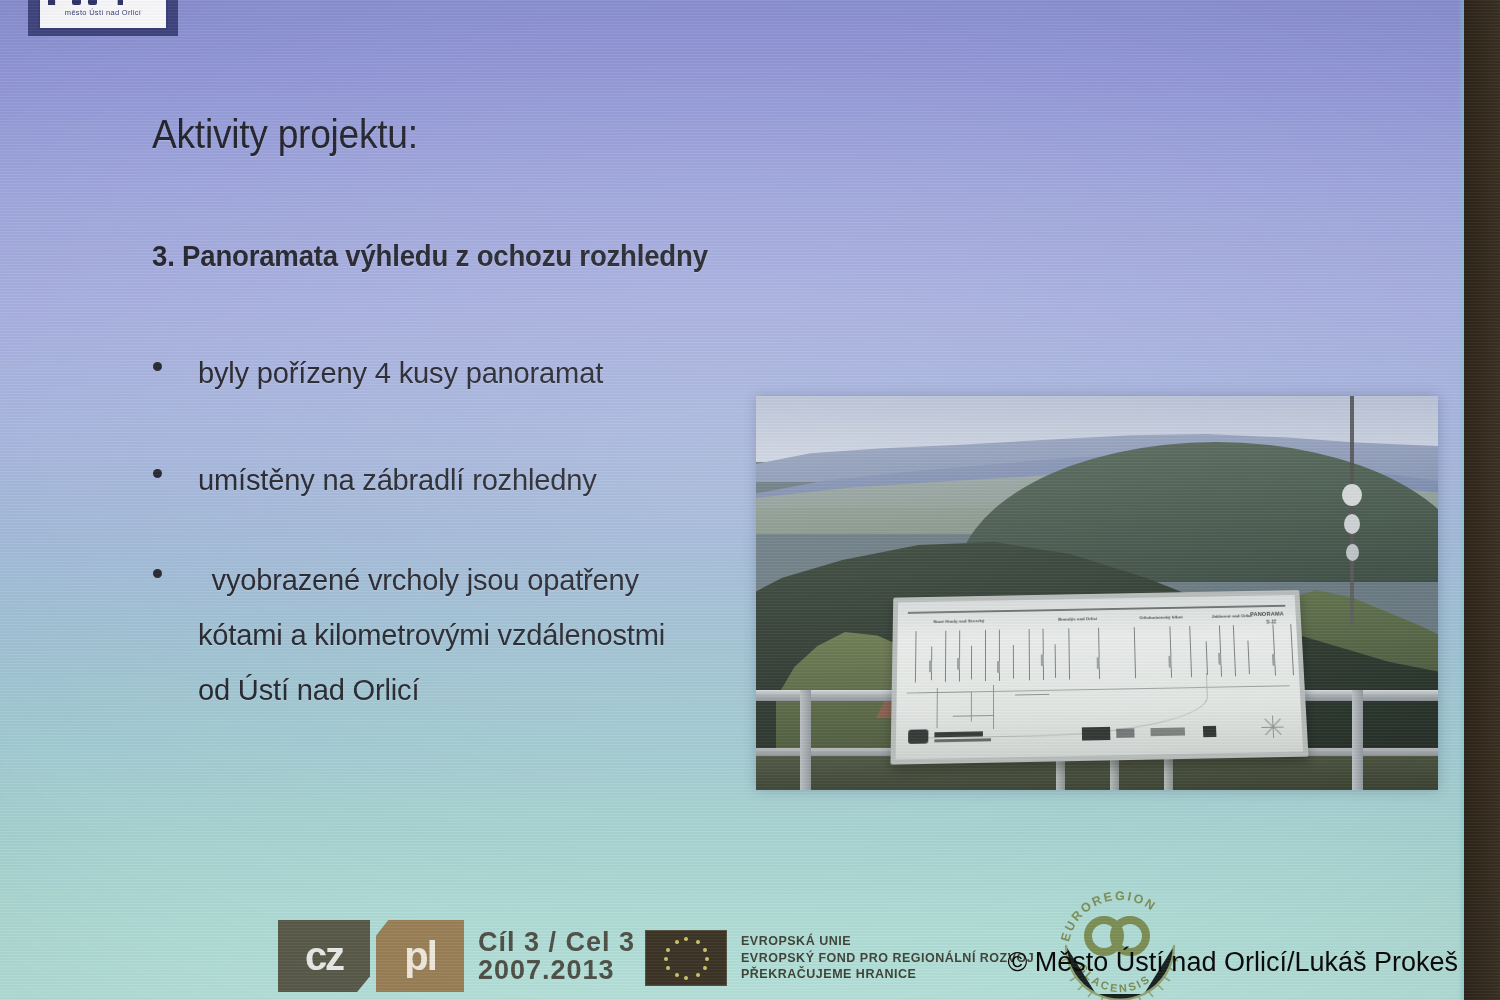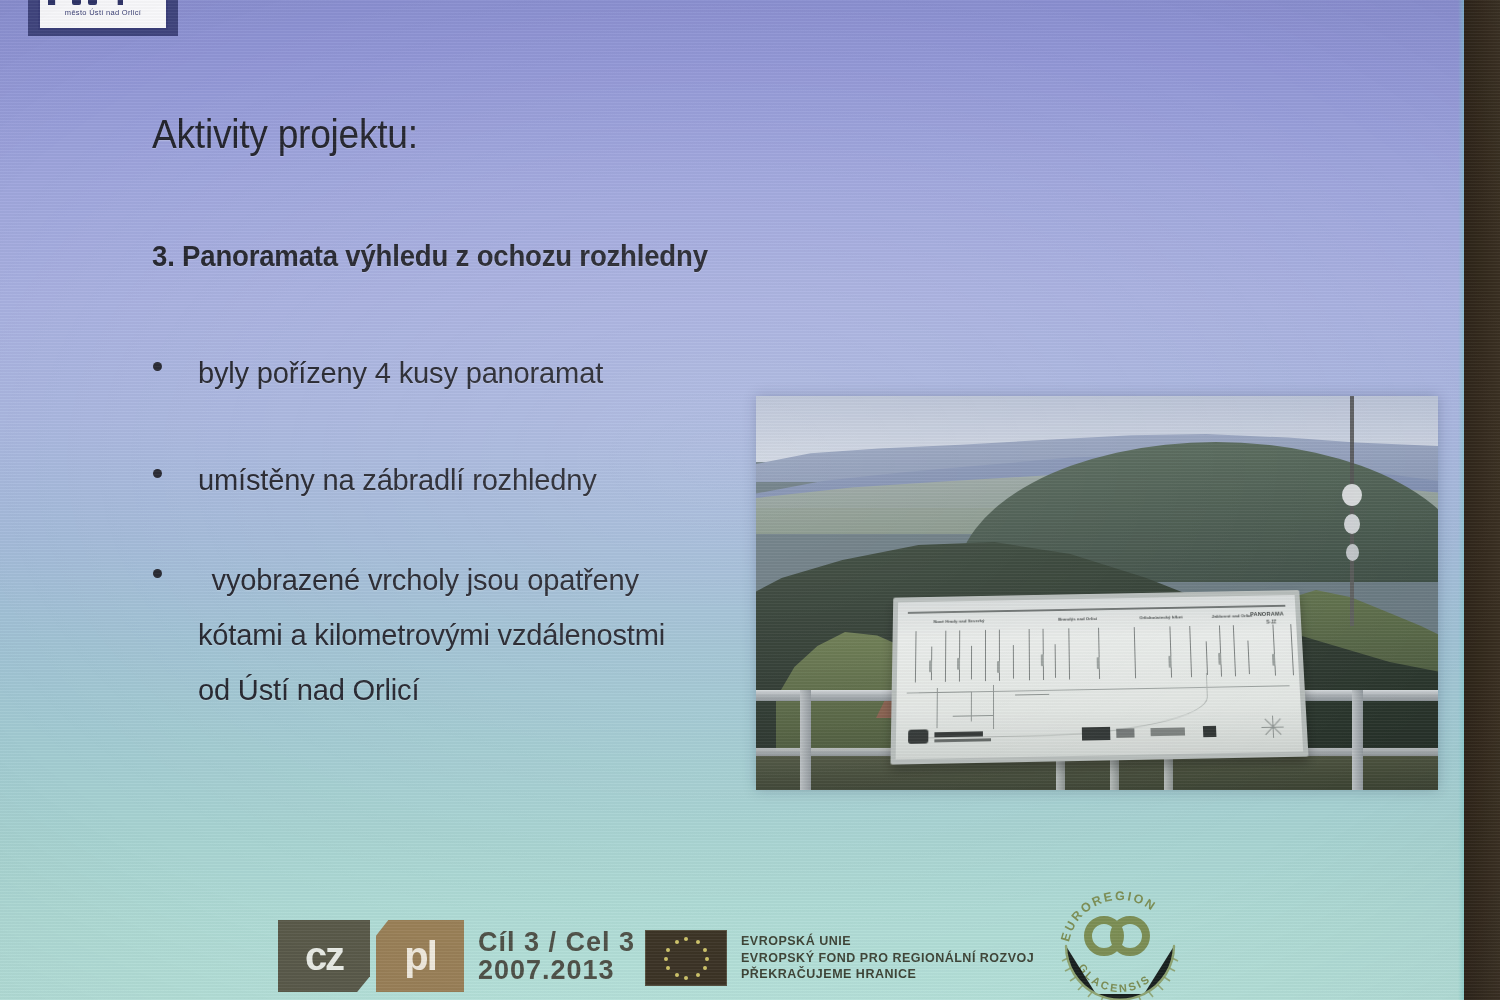--- a/index.html
+++ b/index.html
@@ -502,16 +502,17 @@
         <u class="a"></u>
           <u class="b"></u>
       </span>
     </div>
 
   </div>
 
   <div id="right-edge-glow"></div>
   <div id="right-edge"></div>
 
+  <div id="copyright">© Město Ústí nad Orlicí/Lukáš Prokeš</div>
 
   <div id="vign"></div>
   <div id="scan"></div>
 </div>
 
 </body></html>

